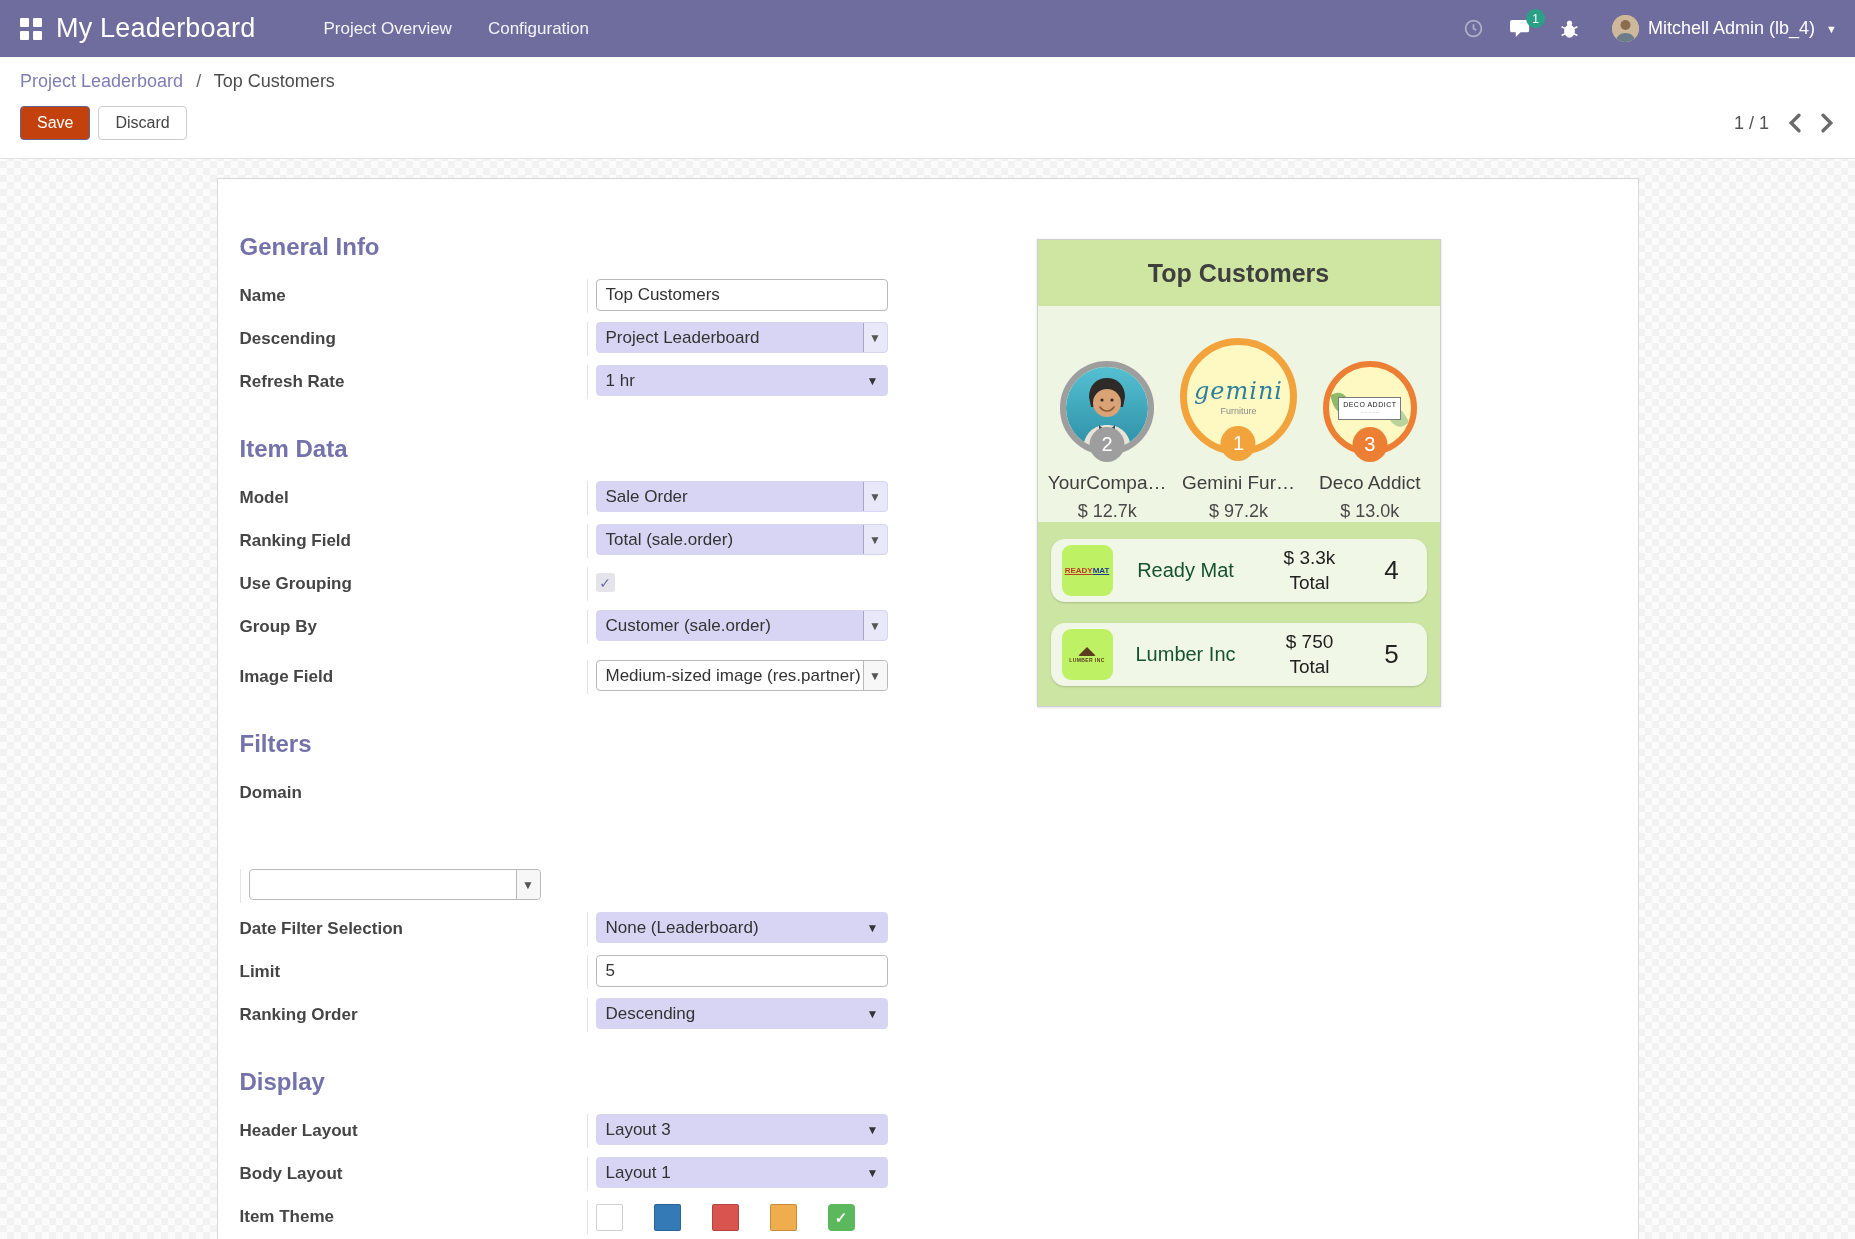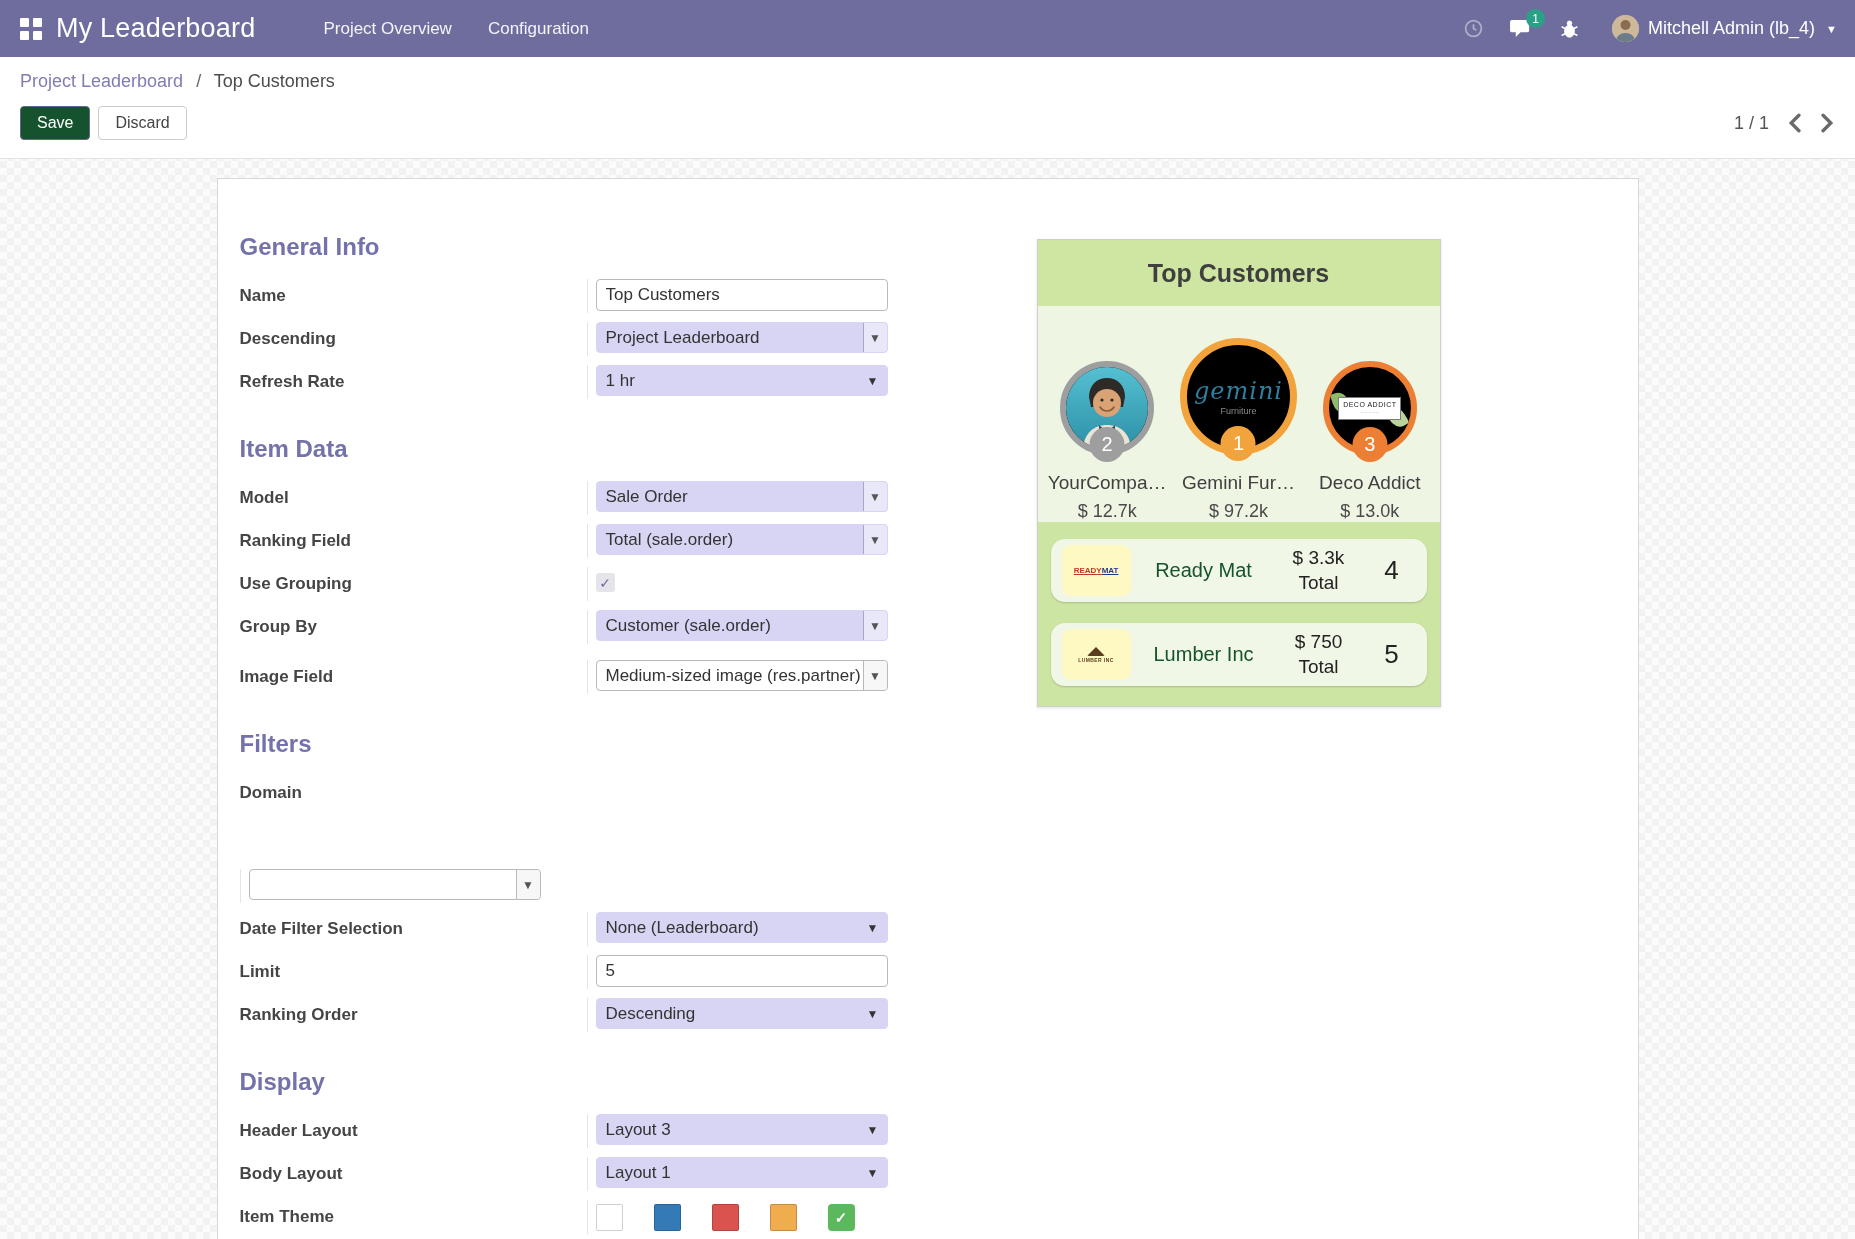--- a/index.html
+++ b/index.html
@@ -29,21 +29,21 @@
   .caret-down { font-size:11px; margin-left:2px; }
 
   
   .control-panel { background:#fff; border-bottom:1px solid #e2e2e2; padding:14px 20px 18px; }
   .breadcrumb { font-size:18px; margin-bottom:14px; }
   .breadcrumb .bc-link { color:#807cb4; cursor:pointer; }
   .breadcrumb .bc-sep { color:#666; margin:0 8px; }
   .breadcrumb .bc-active { color:#4c4c4c; }
   .cp-bottom { display:flex; align-items:center; }
   .btn { font-family:inherit; font-size:16px; padding:7px 16px; border-radius:4px; border:1px solid transparent; cursor:pointer; }
-  .btn-primary { background:#14532d; border-color:#67648f; color:#fff; margin-right:8px; }
+  .btn-primary { background:#c2410c; border-color:#67648f; color:#fff; margin-right:8px; }
   .btn-default { background:#fff; border-color:#ccc; color:#444; }
   .pager { margin-left:auto; display:flex; align-items:center; gap:18px; color:#555; }
   .pager-text { font-size:18px; }
   .pager-btn { cursor:pointer; display:flex; align-items:center; }
 
   
   .sheet-wrap { padding:19px 0 18px; }
   .sheet { width:1422px; margin:0 auto; background:#fff; border:1px solid #d8d8d8; min-height:1042px; display:flex; padding:54px 0 40px 22px; }
   .form-col { width:672px; flex:none; }
 
@@ -78,42 +78,42 @@
   .theme-swatch.selected { border-color:transparent; border-radius:4px; }
   .theme-swatch.selected .check { display:block; }
 
   
   .pv-col { margin-left:125px; }
   .pv-card { width:404px; margin-top:6px; border:1px solid #cfcfcf; box-shadow:0 1px 3px rgba(0,0,0,.12); }
   .pv-header { height:66px; background:#cfe6a2; display:flex; align-items:center; justify-content:center; font-size:25px; font-weight:bold; color:#3f3f3f; }
   .pv-podium { height:216px; background:#eef5e3; display:flex; justify-content:space-around; padding:0 4px; }
   .pv-item { width:130px; display:flex; flex-direction:column; align-items:center; }
   .pv-circle-area { height:152px; display:flex; align-items:flex-end; justify-content:center; }
-  .pv-circle { position:relative; border-radius:50%; background:#000000; border:6px solid #999; display:flex; align-items:center; justify-content:center; overflow:visible; }
+  .pv-circle { position:relative; border-radius:50%; background:#fef9c3; border:6px solid #999; display:flex; align-items:center; justify-content:center; overflow:visible; }
   .size-big { width:117px; height:117px; border-width:7px; }
   .size-small { width:94px; height:94px; }
   .pv-circle .inner { width:100%; height:100%; border-radius:50%; overflow:hidden; display:flex; flex-direction:column; align-items:center; justify-content:center; }
   .pv-badge { position:absolute; bottom:-13px; left:50%; transform:translateX(-50%); width:35px; height:35px; border-radius:50%; background:#999; color:#fff; font-size:20px; display:flex; align-items:center; justify-content:center; }
   .pv-name { font-size:19px; color:#3f3f3f; margin-top:17px; white-space:nowrap; }
   .pv-value { font-size:18px; color:#4a4a4a; margin-top:7px; }
 
   .gemini-logo { text-align:center; }
   .gemini-script { font-family:"DejaVu Serif", serif; font-style:italic; font-size:24px; color:#2e7f9e; letter-spacing:1px; }
   .gemini-sub { font-size:9px; color:#8a8a8a; margin-top:1px; }
   .deco-logo { position:relative; width:74px; height:40px; display:flex; align-items:center; justify-content:center; }
   .deco-leaf { position:absolute; width:16px; height:22px; background:#8fba6b; border-radius:0 60% 0 60%; }
   .leaf-l { left:0; top:4px; transform:rotate(-18deg); }
   .leaf-r { right:2px; bottom:0; transform:rotate(150deg); background:#b9d49a; }
   .deco-box { position:relative; background:#fff; border:1px solid #7a7a7a; font-size:7px; letter-spacing:.5px; color:#222; padding:3px 4px 5px; text-align:center; z-index:1; }
   .deco-box .deco-sub { display:block; font-size:3px; color:#999; margin-top:2px; letter-spacing:0; }
 
   .pv-list { background:#cde5a3; padding:17px 13px 20px; }
   .pv-row { background:#f1f7e6; border-radius:14px; height:63px; display:flex; align-items:center; padding:0 18px 0 11px; margin-bottom:21px; box-shadow:0 1px 2px rgba(0,0,0,.18); }
   .pv-row:last-child { margin-bottom:0; }
-  .pv-logo { width:69px; height:51px; border-radius:9px; background:#fef9c3; flex:none; display:flex; align-items:center; justify-content:center; overflow:hidden; }
+  .pv-logo { width:51px; height:51px; border-radius:9px; background:#bef264; flex:none; display:flex; align-items:center; justify-content:center; overflow:hidden; }
   .pv-rowname { font-size:20px; color:#14532d; width:118px; text-align:center; flex:none; margin-left:14px; }
   .pv-rowval { text-align:center; font-size:19px; color:#222; line-height:1.3; flex:1; }
   .pv-rowrank { font-size:26px; color:#222; width:34px; text-align:center; flex:none; }
 
   .readymat-text { font-size:8px; font-weight:bold; letter-spacing:0; }
   .readymat-text .rm-red { color:#c0392b; text-decoration:underline; }
   .readymat-text .rm-blue { color:#1f3a93; text-decoration:underline; }
   .lumber-logo { display:flex; flex-direction:column; align-items:center; }
   .lumber-shape { width:0; height:0; border-left:9px solid transparent; border-right:9px solid transparent; border-bottom:9px solid #5a3c1e; border-radius:2px; }
   .lumber-text { font-size:5px; color:#5a3c1e; font-weight:bold; margin-top:1px; letter-spacing:.4px; }

